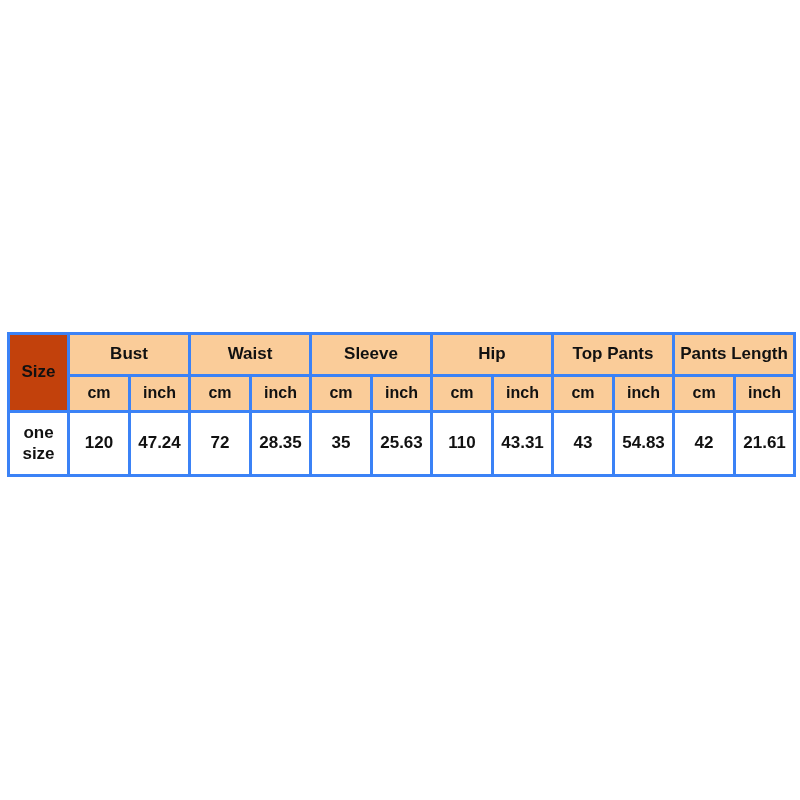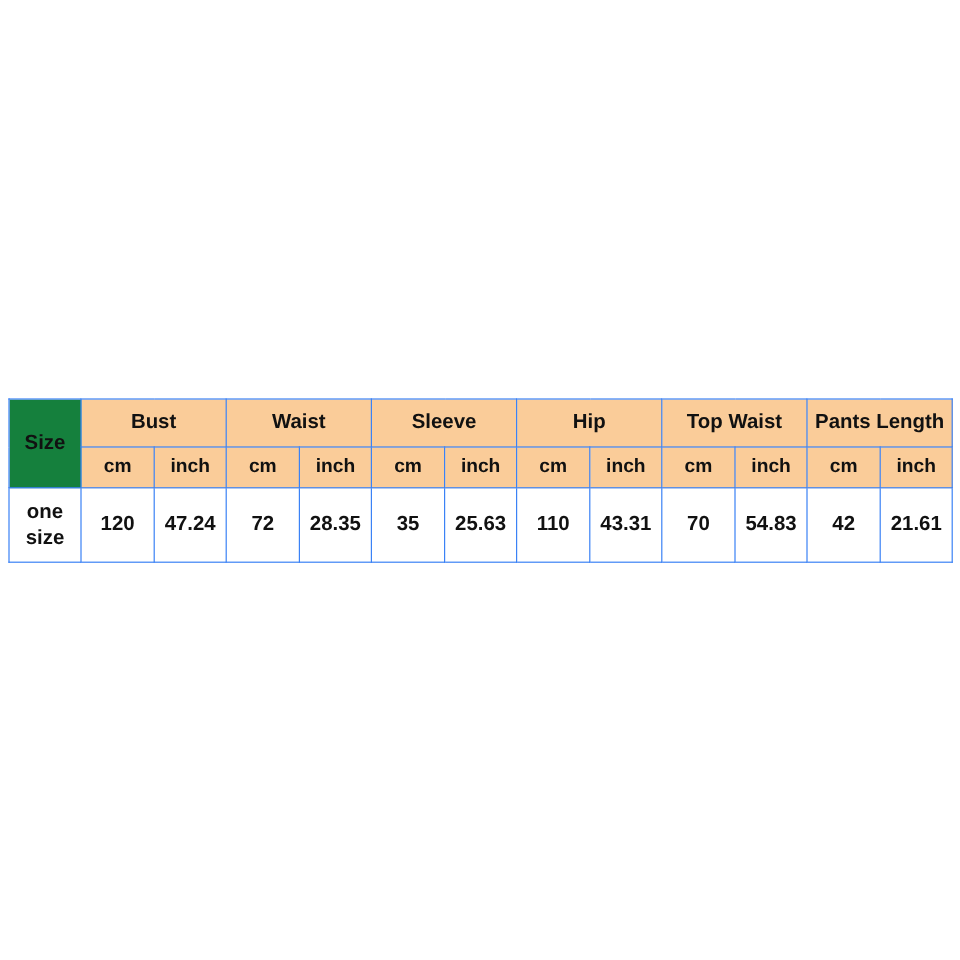--- a/index.html
+++ b/index.html
@@ -23,21 +23,21 @@
   }
 
   table.size-chart {
     border-collapse: collapse;
     table-layout: fixed;
     width: 786px;
     background: #ffffff;
   }
 
   table.size-chart td {
-    border: 1px solid #3b82f6;
+    border: 3px solid #3b82f6;
     text-align: center;
     vertical-align: middle;
     font-weight: bold;
     color: #111111;
     padding: 0;
     line-height: 1.18;
   }
 
   td.hdr {
     background: #facc99;
@@ -56,21 +56,21 @@
   }
 
   
   tr.row-data td {
     height: 61px;
     font-size: 17px;
     background: #ffffff;
   }
 
   td.size-label {
-    background: #15803d;
+    background: #c2410c;
     font-size: 16px;
   }
 
   td.size-value {
     font-size: 17px;
     line-height: 1.35;
   }
 
   td.unit-cell {
     font-size: 16px;
@@ -96,21 +96,21 @@
       <col style="width:61px">
         <col style="width:60px">
     </colgroup>
     <tbody>
       <tr class="row-groups">
         <td class="hdr size-label" rowspan="2">Size</td>
         <td class="hdr" colspan="2">Bust</td>
         <td class="hdr" colspan="2">Waist</td>
         <td class="hdr" colspan="2">Sleeve</td>
         <td class="hdr" colspan="2">Hip</td>
-        <td class="hdr" colspan="2">Top Waist</td>
+        <td class="hdr" colspan="2">Top Pants</td>
         <td class="hdr" colspan="2">Pants Length</td>
       </tr>
 
       <tr class="row-units">
         <td class="hdr unit-cell">cm</td>
         <td class="hdr unit-cell">inch</td>
         <td class="hdr unit-cell">cm</td>
         <td class="hdr unit-cell">inch</td>
         <td class="hdr unit-cell">cm</td>
         <td class="hdr unit-cell">inch</td>
@@ -125,20 +125,20 @@
       <tr class="row-data">
         <td class="size-value">one size</td>
         <td>120</td>
         <td>47.24</td>
         <td>72</td>
         <td>28.35</td>
         <td>35</td>
         <td>25.63</td>
         <td>110</td>
         <td>43.31</td>
-        <td>70</td>
+        <td>43</td>
         <td>54.83</td>
         <td>42</td>
         <td>21.61</td>
       </tr>
     </tbody>
   </table>
 </div>
 
 </body></html>

